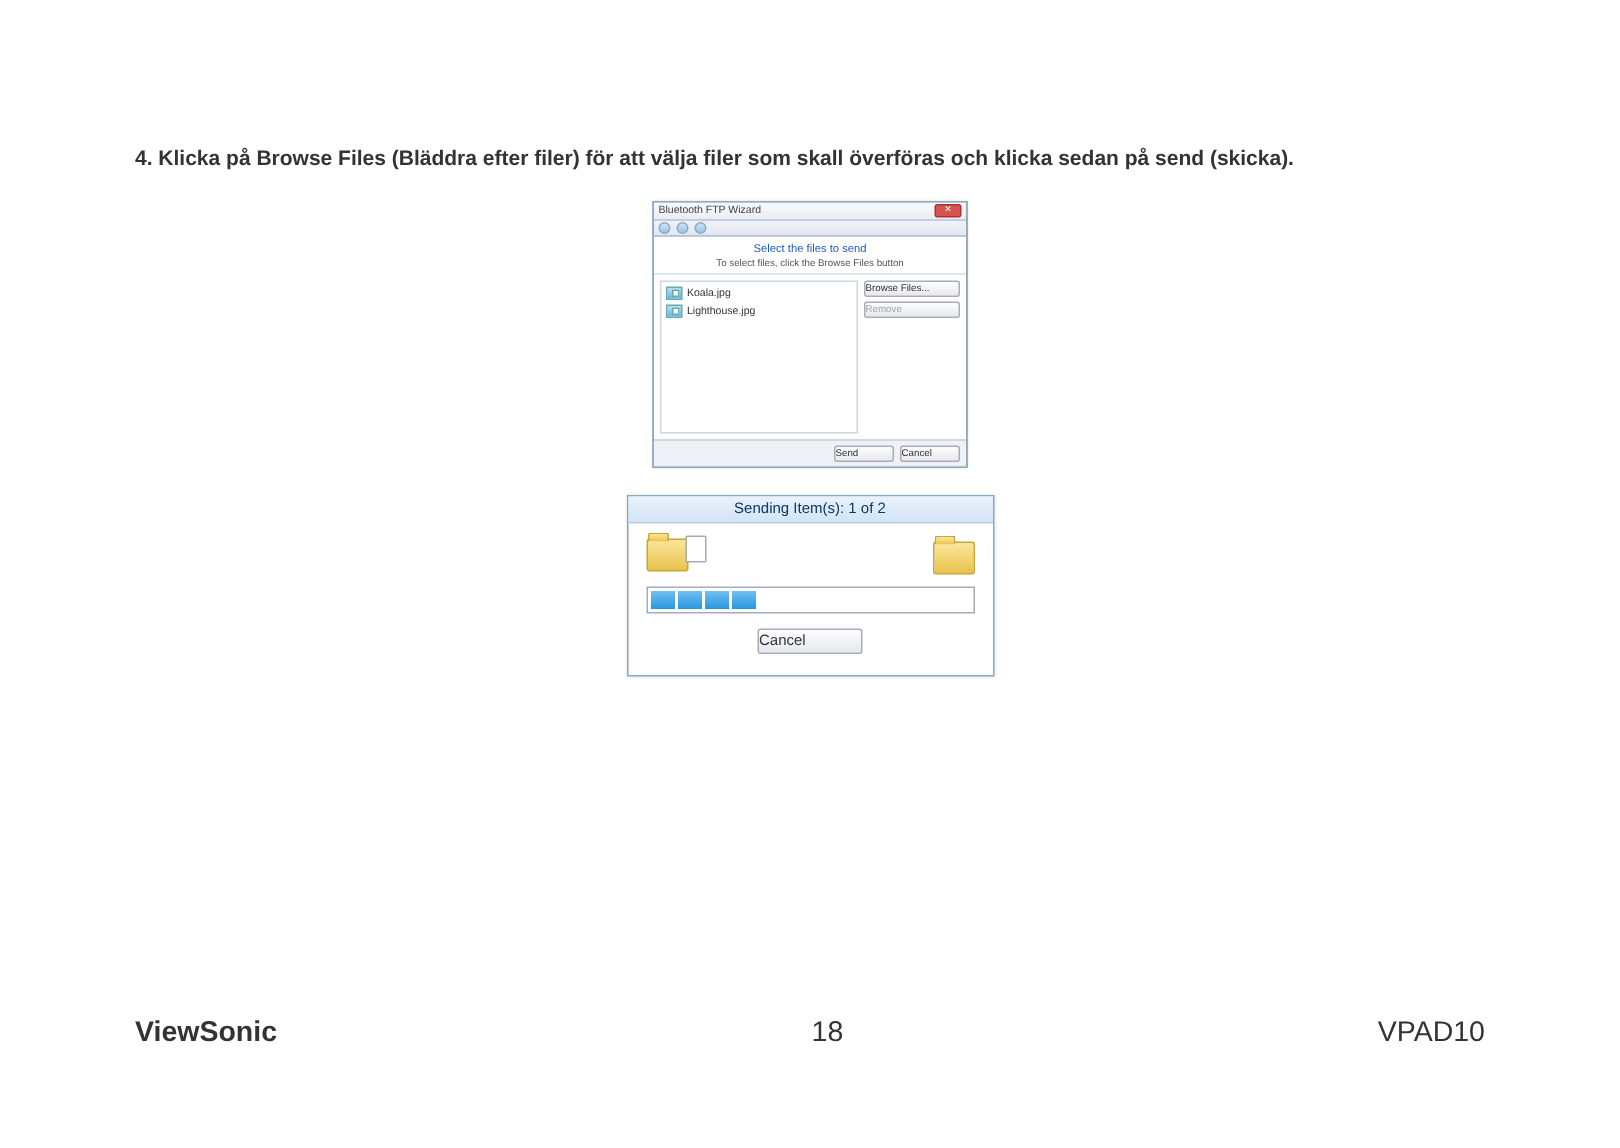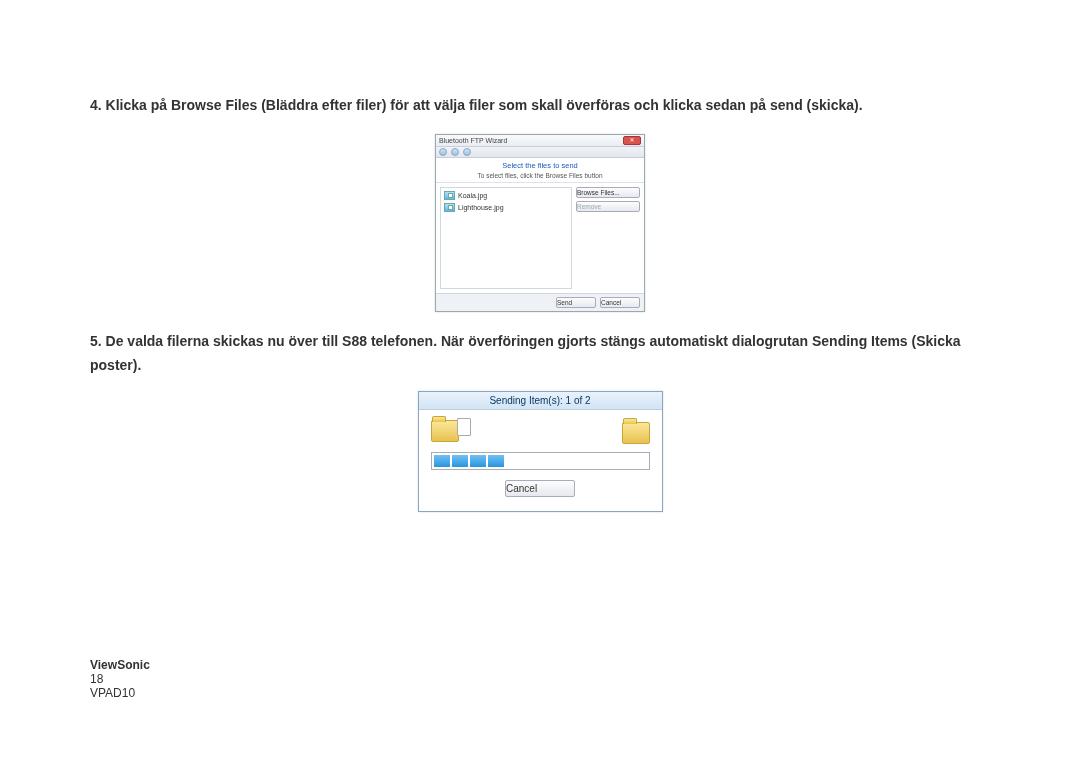--- a/index.html
+++ b/index.html
@@ -159,21 +159,21 @@
   }
   .prog-block { width: 16px; background: linear-gradient(#6fc1f2,#2a95df); }
   .sending-footer { text-align: center; padding-bottom: 8px; }
   .sending-footer .win-btn { width: 70px; font-size: 10px; padding: 2px 0; display: inline-block; }
 
   
   .page-footer {
     position: absolute;
     left: 90px; right: 90px; bottom: 65px;
     display: flex; justify-content: space-between;
-    font-size: 12px; color: #333; flex-direction: column;
+    font-size: 19px; color: #333;
   }
   .page-footer .brand { font-weight: bold; }
 </style>
 </head>
 <body>
 
 <div class="page">
   <p class="body-text">4. Klicka på Browse Files (Bläddra efter filer) för att välja filer som skall överföras och klicka sedan på send (skicka).</p>
 
   <div class="fig">
@@ -207,21 +207,20 @@
           <div class="win-btn disabled">Remove</div>
         </div>
       </div>
       <div class="wizard-footer">
         <div class="win-btn">Send</div>
         <div class="win-btn">Cancel</div>
       </div>
     </div>
   </div>
 
-  <p class="body-text">5. De valda filerna skickas nu över till S88 telefonen. När överföringen gjorts stängs automatiskt dialogrutan Sending Items (Skicka poster).</p>
 
   <div class="fig">
     <div class="sending">
       <div class="sending-title">Sending Item(s): 1 of 2</div>
       <div class="sending-body">
         <div class="transfer-row">
           <div class="folder-group">
             <div class="folder"></div>
             <div class="paper"></div>
           </div>

